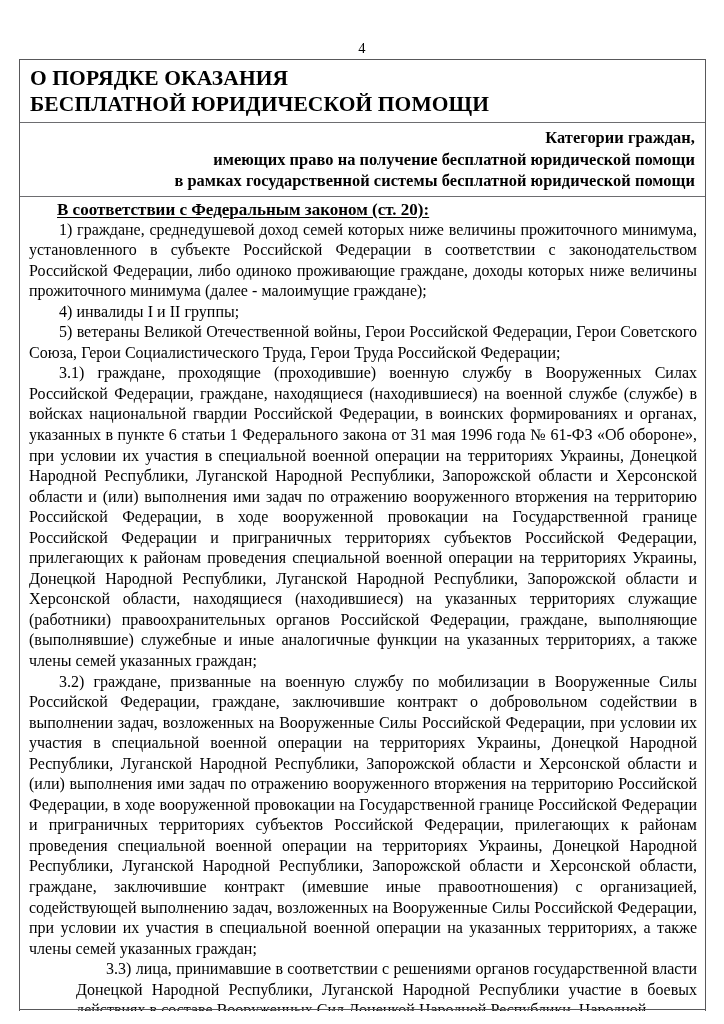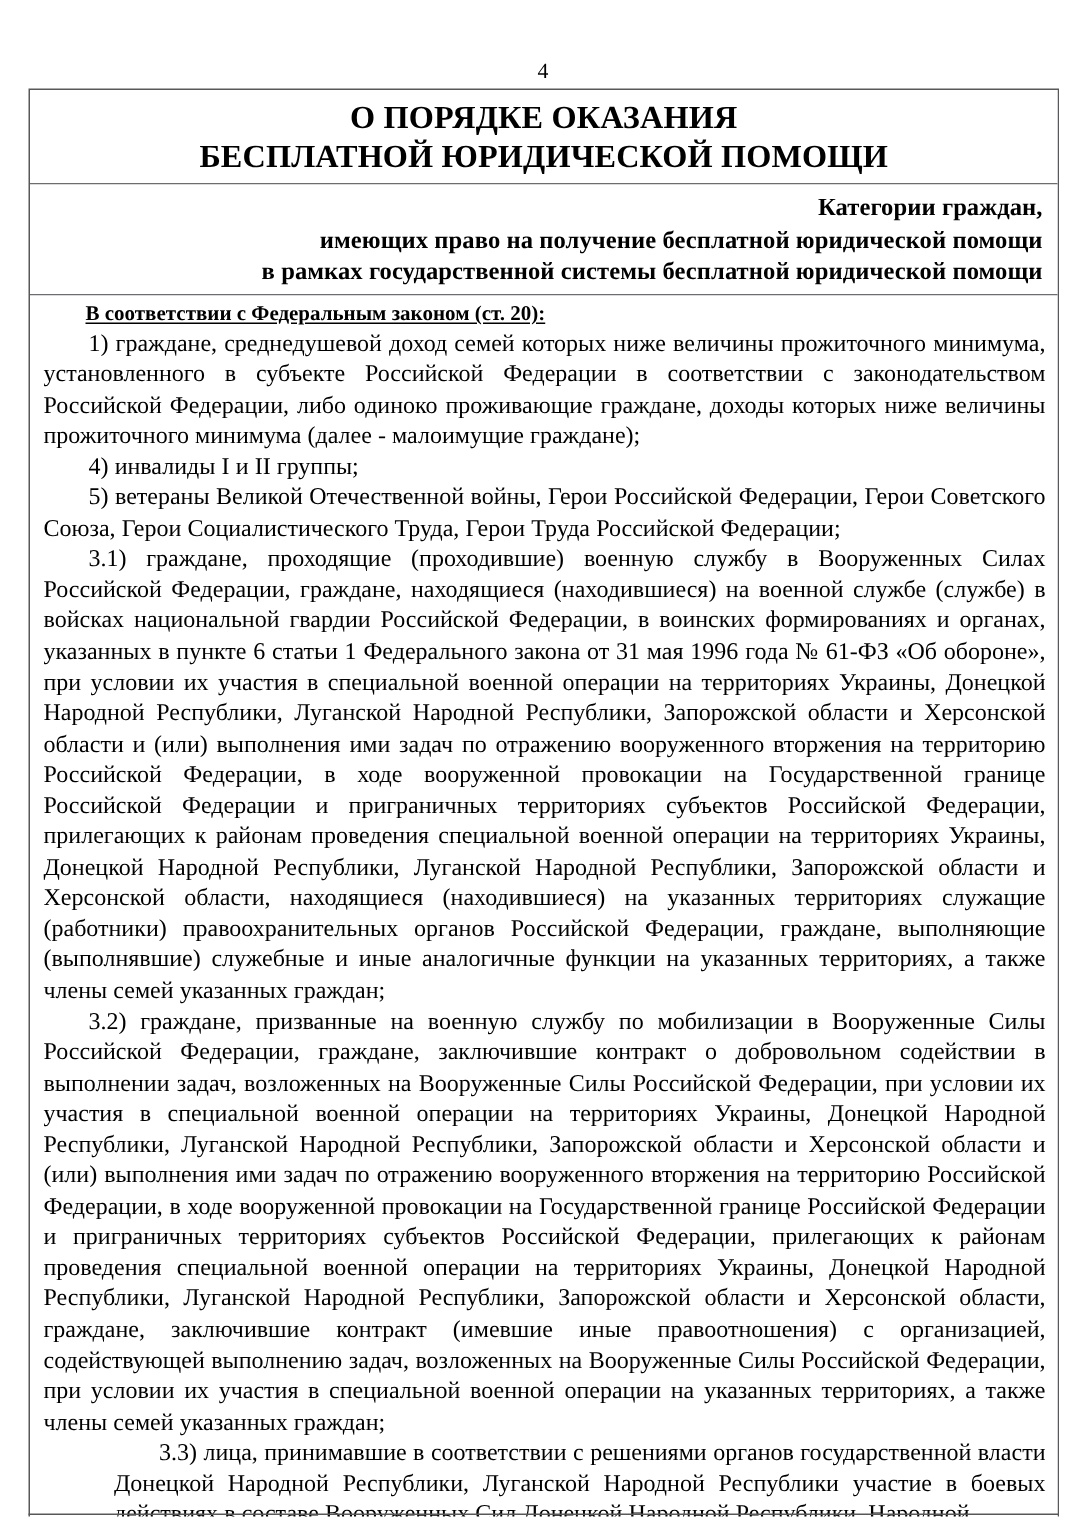--- a/index.html
+++ b/index.html
@@ -53,21 +53,20 @@
   .row {
     box-sizing: border-box;
     border-bottom: 1px solid #6d6d70;
     background: #ffffff;
   }
   .row:last-child { border-bottom: none; }
 
   
   .title-cell {
     padding: 6px 10px 5px 10px;
-    text-align: center;
   }
   .title-line {
     font-weight: bold;
     font-size: 21.5px;
     line-height: 25.5px;
     letter-spacing: 0.1px;
     white-space: nowrap;
   }
 
   
@@ -82,21 +81,21 @@
     letter-spacing: 0.05px;
     white-space: nowrap;
   }
 
   
   .body-cell {
     padding: 3px 8px 1px 9px;
   }
   .lead {
     font-weight: bold;
-    font-size: 14px;
+    font-size: 17px;
     line-height: 20px;
     text-decoration: underline;
     text-underline-offset: 2px;
     margin: 0 0 0 28px;
     display: block;
     width: max-content;
   }
   p.para {
     margin: 0;
     font-size: 16px;

